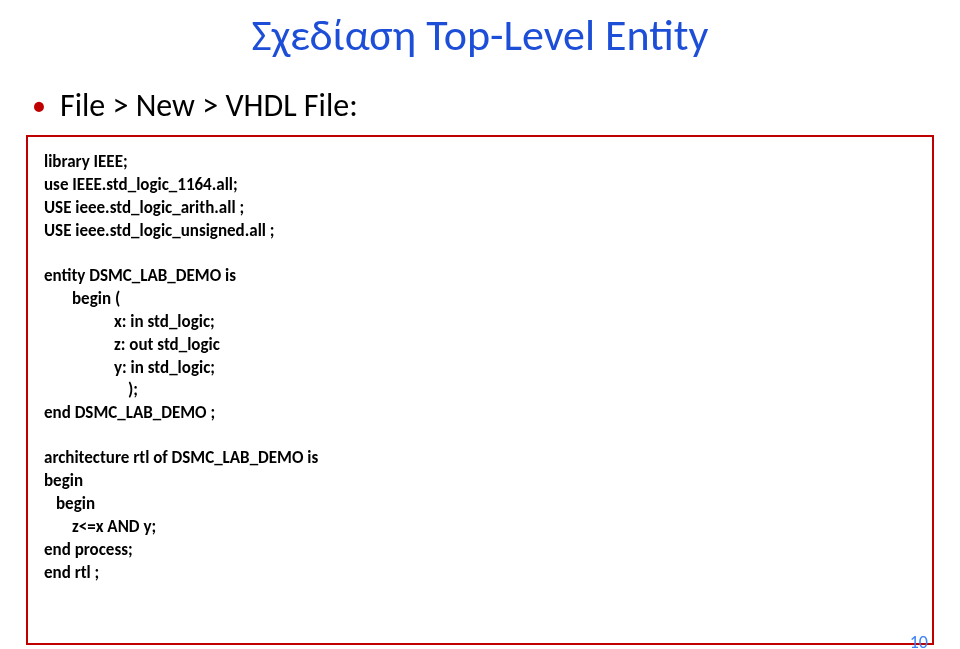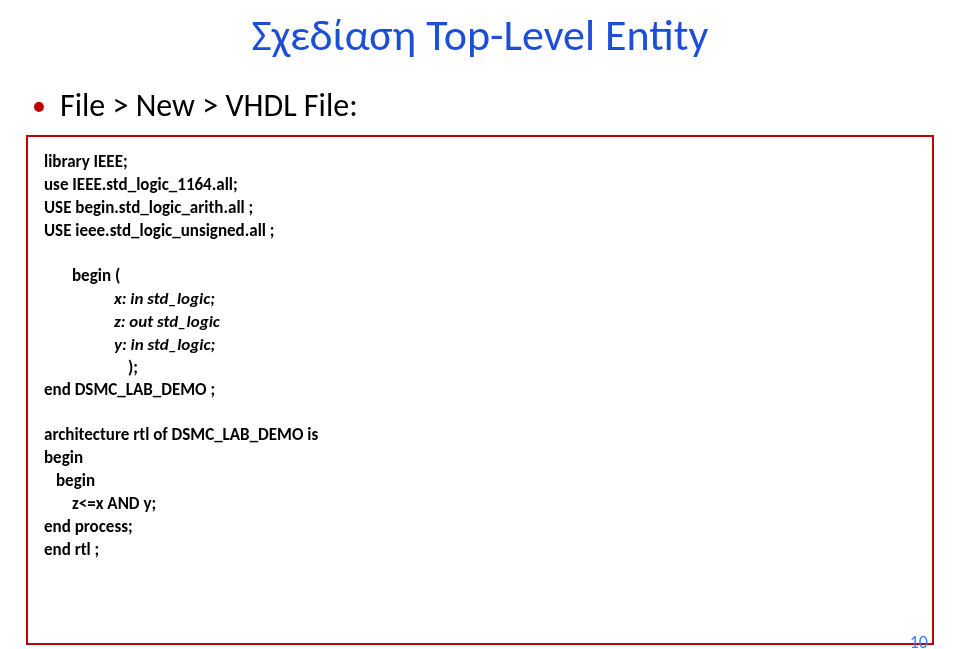--- a/index.html
+++ b/index.html
@@ -53,21 +53,21 @@
       line-height: 1.35;
       font-weight: 700;
       color: #000;
       font-family: Calibri, Arial, sans-serif;
       height: 510px;
     }
     .code-line {
       white-space: pre;
     }
     .indent1 { padding-left: 28px; }
-    .indent2 { padding-left: 70px; font-style: italic; }
+    .indent2 { padding-left: 70px; }
     .indent3 { padding-left: 84px; }
     .indent-small { padding-left: 12px; }
     .blank { height: 22px; }
     .page-num {
       position: absolute;
       right: 32px;
       bottom: 4px;
       font-size: 18px;
       color: #3b82f6;
       font-weight: 400;
@@ -80,23 +80,24 @@
   <h1 class="title">Σχεδίαση Top-Level Entity</h1>
 
   <div class="bullet-line">
     <span class="bullet">•</span>
     <span>File &gt; New &gt; VHDL File:</span>
   </div>
 
   <div class="code-box">
     <div class="code-line">library IEEE;</div>
     <div class="code-line">use IEEE.std_logic_1164.all;</div>
-    <div class="code-line">USE begin.std_logic_arith.all ;</div>
+    <div class="code-line">USE ieee.std_logic_arith.all ;</div>
     <div class="code-line">USE ieee.std_logic_unsigned.all ;</div>
     <div class="blank"></div>
+    <div class="code-line">entity DSMC_LAB_DEMO is</div>
     <div class="code-line indent1">begin (</div>
     <div class="code-line indent2">x: in std_logic;</div>
     <div class="code-line indent2">z: out std_logic</div>
     <div class="code-line indent2">y: in std_logic;</div>
     <div class="code-line indent3">);</div>
     <div class="code-line">end DSMC_LAB_DEMO ;</div>
     <div class="blank"></div>
     <div class="code-line">architecture rtl of DSMC_LAB_DEMO is</div>
     <div class="code-line">begin</div>
     <div class="code-line indent-small">begin</div>

